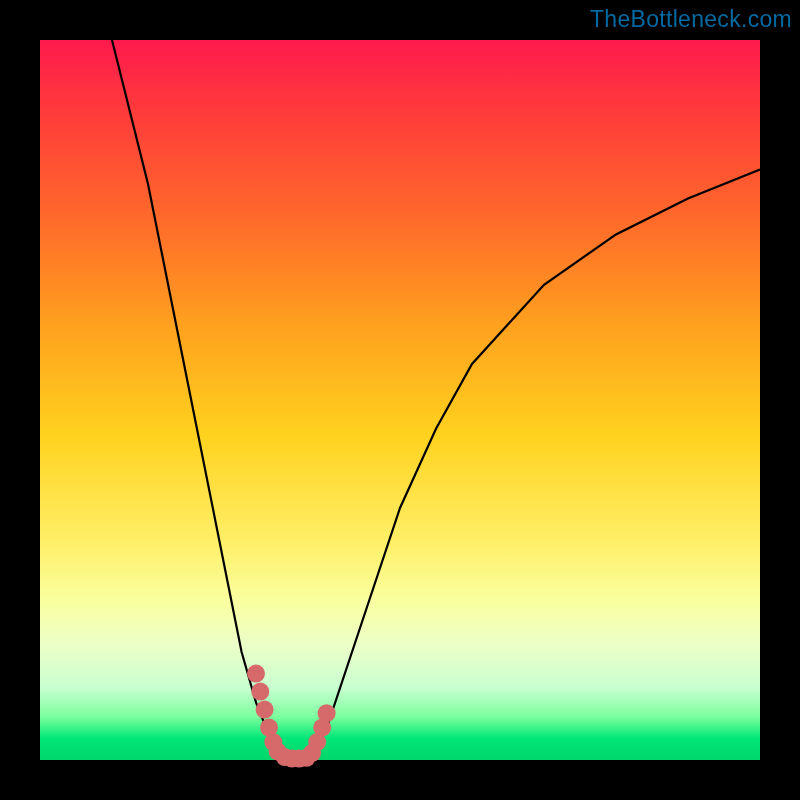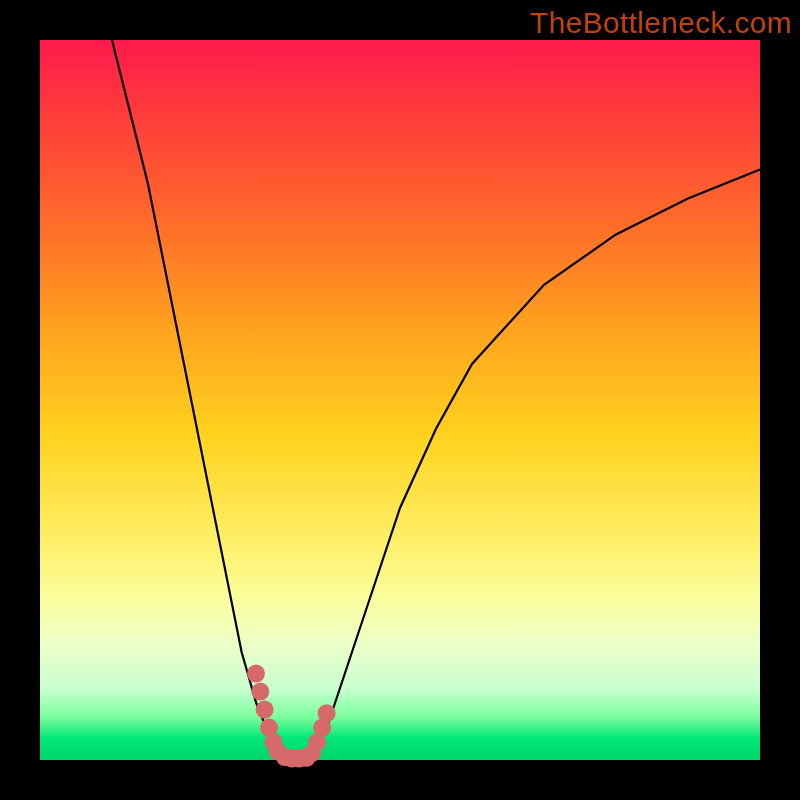--- a/index.html
+++ b/index.html
@@ -38,22 +38,22 @@
       #c8ffd0 90%,
       #7cff9e 94%,
       #00e676 97%,
       #00d66b 100%
     );
   }
   .watermark {
     position: absolute;
     top: 6px;
     right: 8px;
-    color: #c2410c;
-    font-size: 30px;
+    color: #0369a1;
+    font-size: 23px;
     letter-spacing: 0.3px;
     font-weight: 500;
     user-select: none;
   }
   svg.curve {
     position: absolute;
     left: 0;
     top: 0;
     width: 720px;
     height: 720px;

